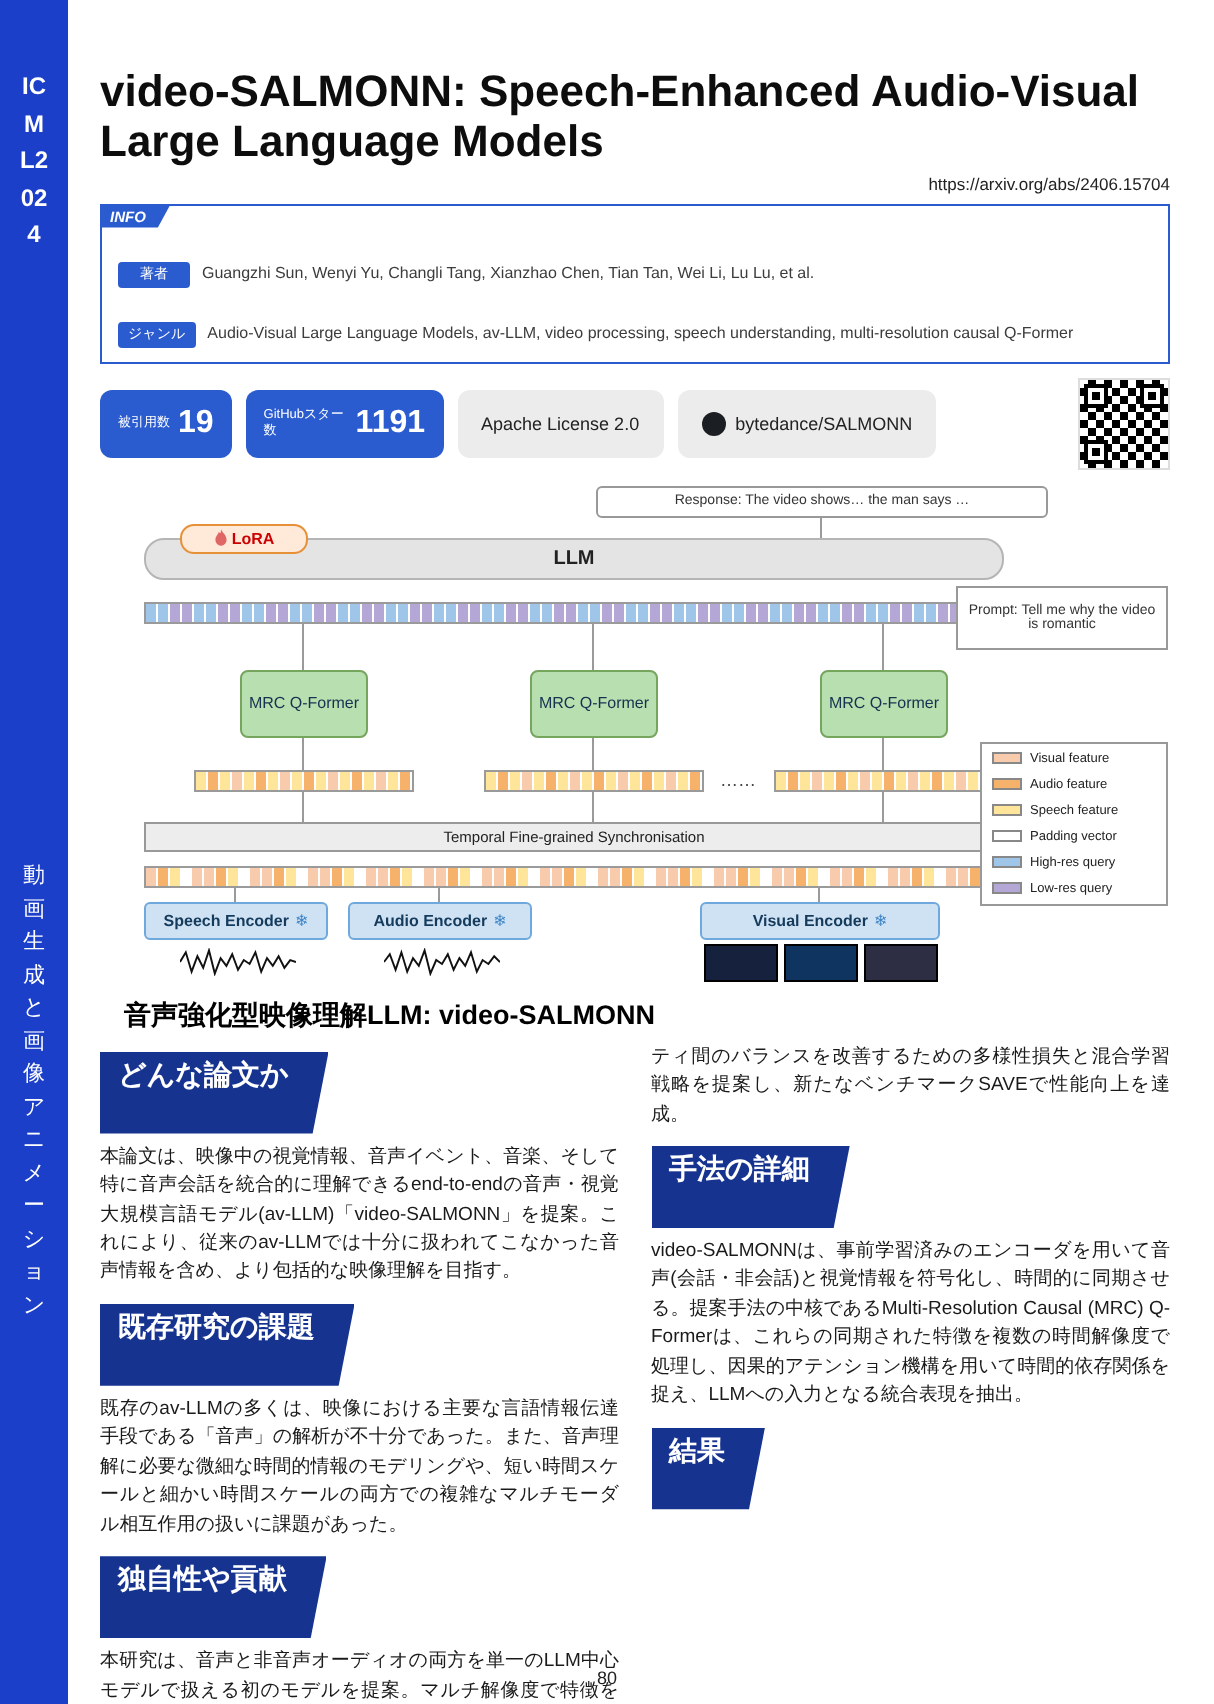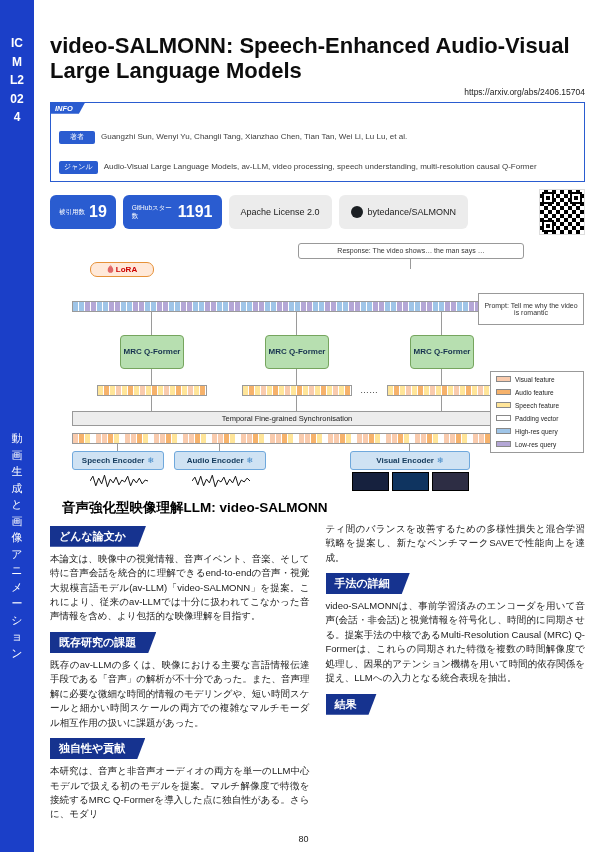--- a/index.html
+++ b/index.html
@@ -100,21 +100,21 @@
   }
   .prompt {
     position: absolute; left: 428px; top: 50px; width: 106px; height: 32px;
     border: 1px solid #999; background: #fff; font-size: 7px; color: #333;
     display: flex; align-items: center; justify-content: center; text-align: center; padding: 2px;
   }
   .mrc {
     position: absolute; top: 92px; width: 64px; height: 34px;
     background: #b7dfb0; border: 1px solid #76a55e; border-radius: 4px;
     display: flex; align-items: center; justify-content: center; text-align: center;
-    font-size: 8px; font-weight: 700; color: #16324f; line-height: 1.25; padding: 2px;
+    font-size: 8px; font-weight: 400; color: #16324f; line-height: 1.25; padding: 2px;
   }
   .mrc.m1 { left: 70px; } .mrc.m2 { left: 215px; } .mrc.m3 { left: 360px; }
   .dots { position: absolute; left: 303px; top: 142px; width: 32px; text-align: center; font-size: 9px; color: #444; }
   .sync {
     position: absolute; left: 22px; top: 168px; width: 430px; height: 15px;
     background: #ededed; border: 1px solid #999;
     display: flex; align-items: center; justify-content: center; font-size: 7.5px; color: #222;
   }
   .legend {
     position: absolute; left: 440px; top: 128px; width: 94px; height: 82px;
@@ -142,21 +142,21 @@
   .cl.q1 { left: 101px; top: 69px; height: 23px; } .cl.q2 { left: 246px; top: 69px; height: 23px; } .cl.q3 { left: 391px; top: 69px; height: 23px; }
   .cl.f1 { left: 101px; top: 126px; height: 16px; } .cl.f2 { left: 246px; top: 126px; height: 16px; } .cl.f3 { left: 391px; top: 126px; height: 16px; }
   .cl.s1 { left: 101px; top: 153px; height: 15px; } .cl.s2 { left: 246px; top: 153px; height: 15px; } .cl.s3 { left: 391px; top: 153px; height: 15px; }
   .cl.x1 { left: 67px; top: 201px; height: 7px; } .cl.x2 { left: 169px; top: 201px; height: 7px; } .cl.x3 { left: 359px; top: 201px; height: 7px; }
   
   .heading { font-size: 13.5px; font-weight: 700; color: #000; margin: 6px 12px 5px; }
   .cols { display: flex; gap: 16px; }
   .col { flex: 1; min-width: 0; }
   .badge {
     display: inline-block; background: #16338f; color: #fff;
-    font-size: 11px; font-weight: 700; padding: 3px 20px 3px 9px; margin: 4px 0 5px;
+    font-size: 14px; font-weight: 700; padding: 3px 20px 20px 9px; margin: 4px 0 5px;
     clip-path: polygon(0 0, 100% 0, calc(100% - 8px) 100%, 0 100%);
   }
   .para {
     font-size: 9.5px; line-height: 1.52; color: #1a1a1a;
     text-align: justify; word-break: break-all; margin-bottom: 4px;
   }
   .pageno { position: absolute; left: 0; right: 0; bottom: 8px; text-align: center; font-size: 9px; color: #222; }
 </style>
 </head>
 <body>
@@ -201,20 +201,21 @@
     <div class="qr">
       <span class="qr-eye e1"></span>
       <span class="qr-eye e2"></span>
       <span class="qr-eye e3"></span>
     </div>
   </section>
 
   <section class="figure">
     <div class="resp">Response: The video shows… the man says …</div>
     <div class="cl r"></div>
+    <div class="llm">LLM</div>
     <div class="lora">
       <svg width="7" height="10" viewBox="0 0 10 13">
         <path d="M5 0 C6 3 9 4 9 8 A4 4 0 0 1 1 8 C1 5 3 4 3.5 2 C4.2 3.2 5 4 5 0 Z" fill="#e06666"></path>
       </svg>
       <span>LoRA</span>
     </div>
     <div class="strip strip-q"></div>
     <div class="prompt">Prompt: Tell me why the video is romantic</div>
     <div class="cl q1"></div>
     <div class="cl q2"></div>

